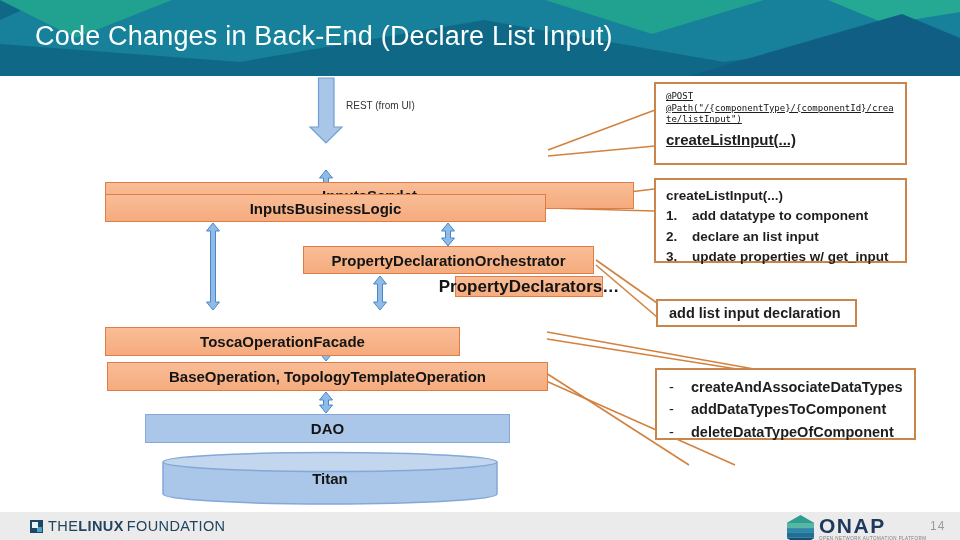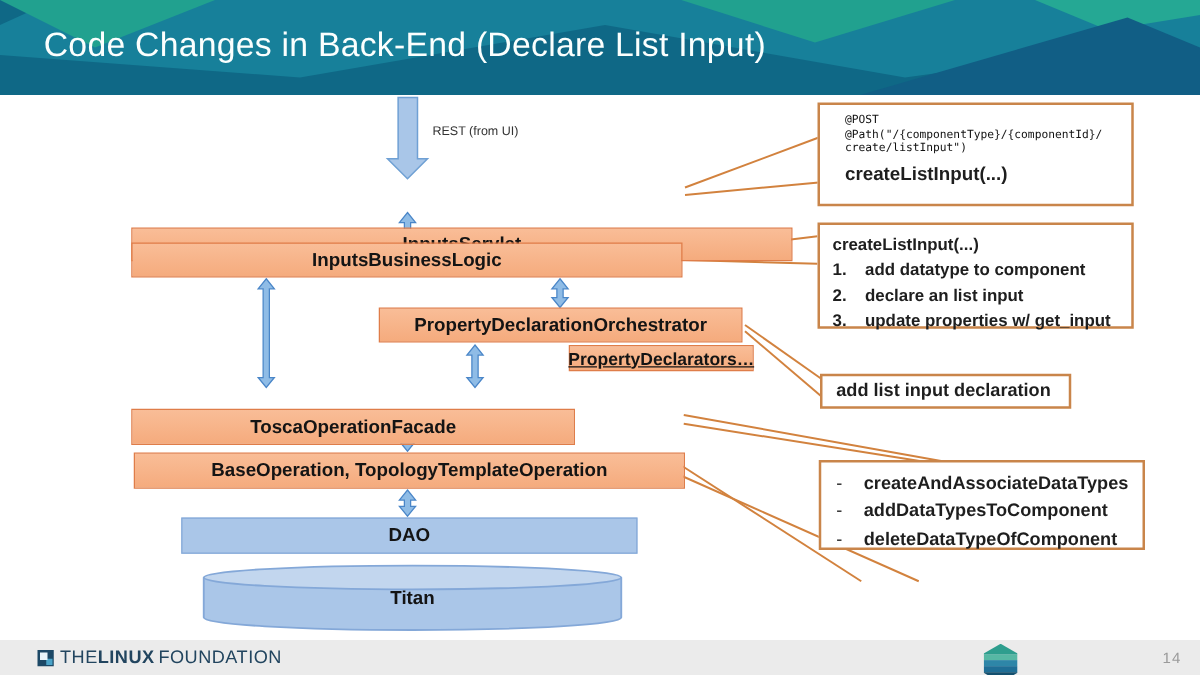--- a/index.html
+++ b/index.html
@@ -107,31 +107,31 @@
   </svg>
 
   <div class="rest-label">REST (from UI)</div>
 
   <div class="obox" style="left:105px;top:142px;width:529px;height:27px;margin-top:40px;">InputsServlet</div>
 
   <div class="obox" style="left:105px;top:194px;width:441px;height:28px;">InputsBusinessLogic</div>
 
   <div class="obox" style="left:303px;top:246px;width:291px;height:28px;">PropertyDeclarationOrchestrator</div>
 
-  <div class="obox" style="left:455px;top:276px;width:148px;height:21px;font-size:14px;text-decoration:underline;">PropertyDeclarators…</div>
+  <div class="obox" style="left:455px;top:276px;width:148px;height:21px;font-size:17px;">PropertyDeclarators…</div>
 
   <div class="obox" style="left:105px;top:327px;width:355px;height:29px;">ToscaOperationFacade</div>
 
   <div class="obox" style="left:107px;top:362px;width:441px;height:29px;">BaseOperation, TopologyTemplateOperation</div>
 
   <div class="bbox" style="left:145px;top:414px;width:365px;height:29px;">DAO</div>
 
   <div class="titan-label">Titan</div>
 
-  <div class="callout" style="left:654px;top:82px;width:253px;height:83px;padding:7px 20px;">
+  <div class="callout" style="left:654px;top:82px;width:253px;height:83px;padding:7px 10px;text-decoration:underline;">
     <div class="code">@POST</div>
     <div class="code">@Path("/{componentType}/{componentId}/create/listInput")</div>
     <div class="method">createListInput(...)</div>
   </div>
 
   <div class="callout" style="left:654px;top:178px;width:253px;height:85px;padding:6px 4px 6px 10px;">
     <div style="font-weight:bold;font-size:13.5px;line-height:1.5;">createListInput(...)</div>
     <ol class="clist">
       <li>
         <span class="num">1.</span>
@@ -181,17 +181,21 @@
             </clipPath>
           </defs>
         <g clip-path="url(#hex)">
           <rect x="0" y="0" width="30" height="9" fill="#2e9e8e"></rect>
           <rect x="0" y="9" width="30" height="4.5" fill="#56b8a4"></rect>
           <rect x="0" y="13.5" width="30" height="5" fill="#2e86a8"></rect>
           <rect x="0" y="18.5" width="30" height="5" fill="#1f6e96"></rect>
           <rect x="0" y="23.5" width="30" height="8.5" fill="#14506f"></rect>
         </g>
       </svg>
+      <div class="onap-wordmark">
+        <span class="onap-name">ONAP</span>
+        <span class="onap-tagline">OPEN NETWORK AUTOMATION PLATFORM</span>
+      </div>
     </div>
     <div class="page-number">14</div>
   </div>
 
 </div>
 
 </body></html>

